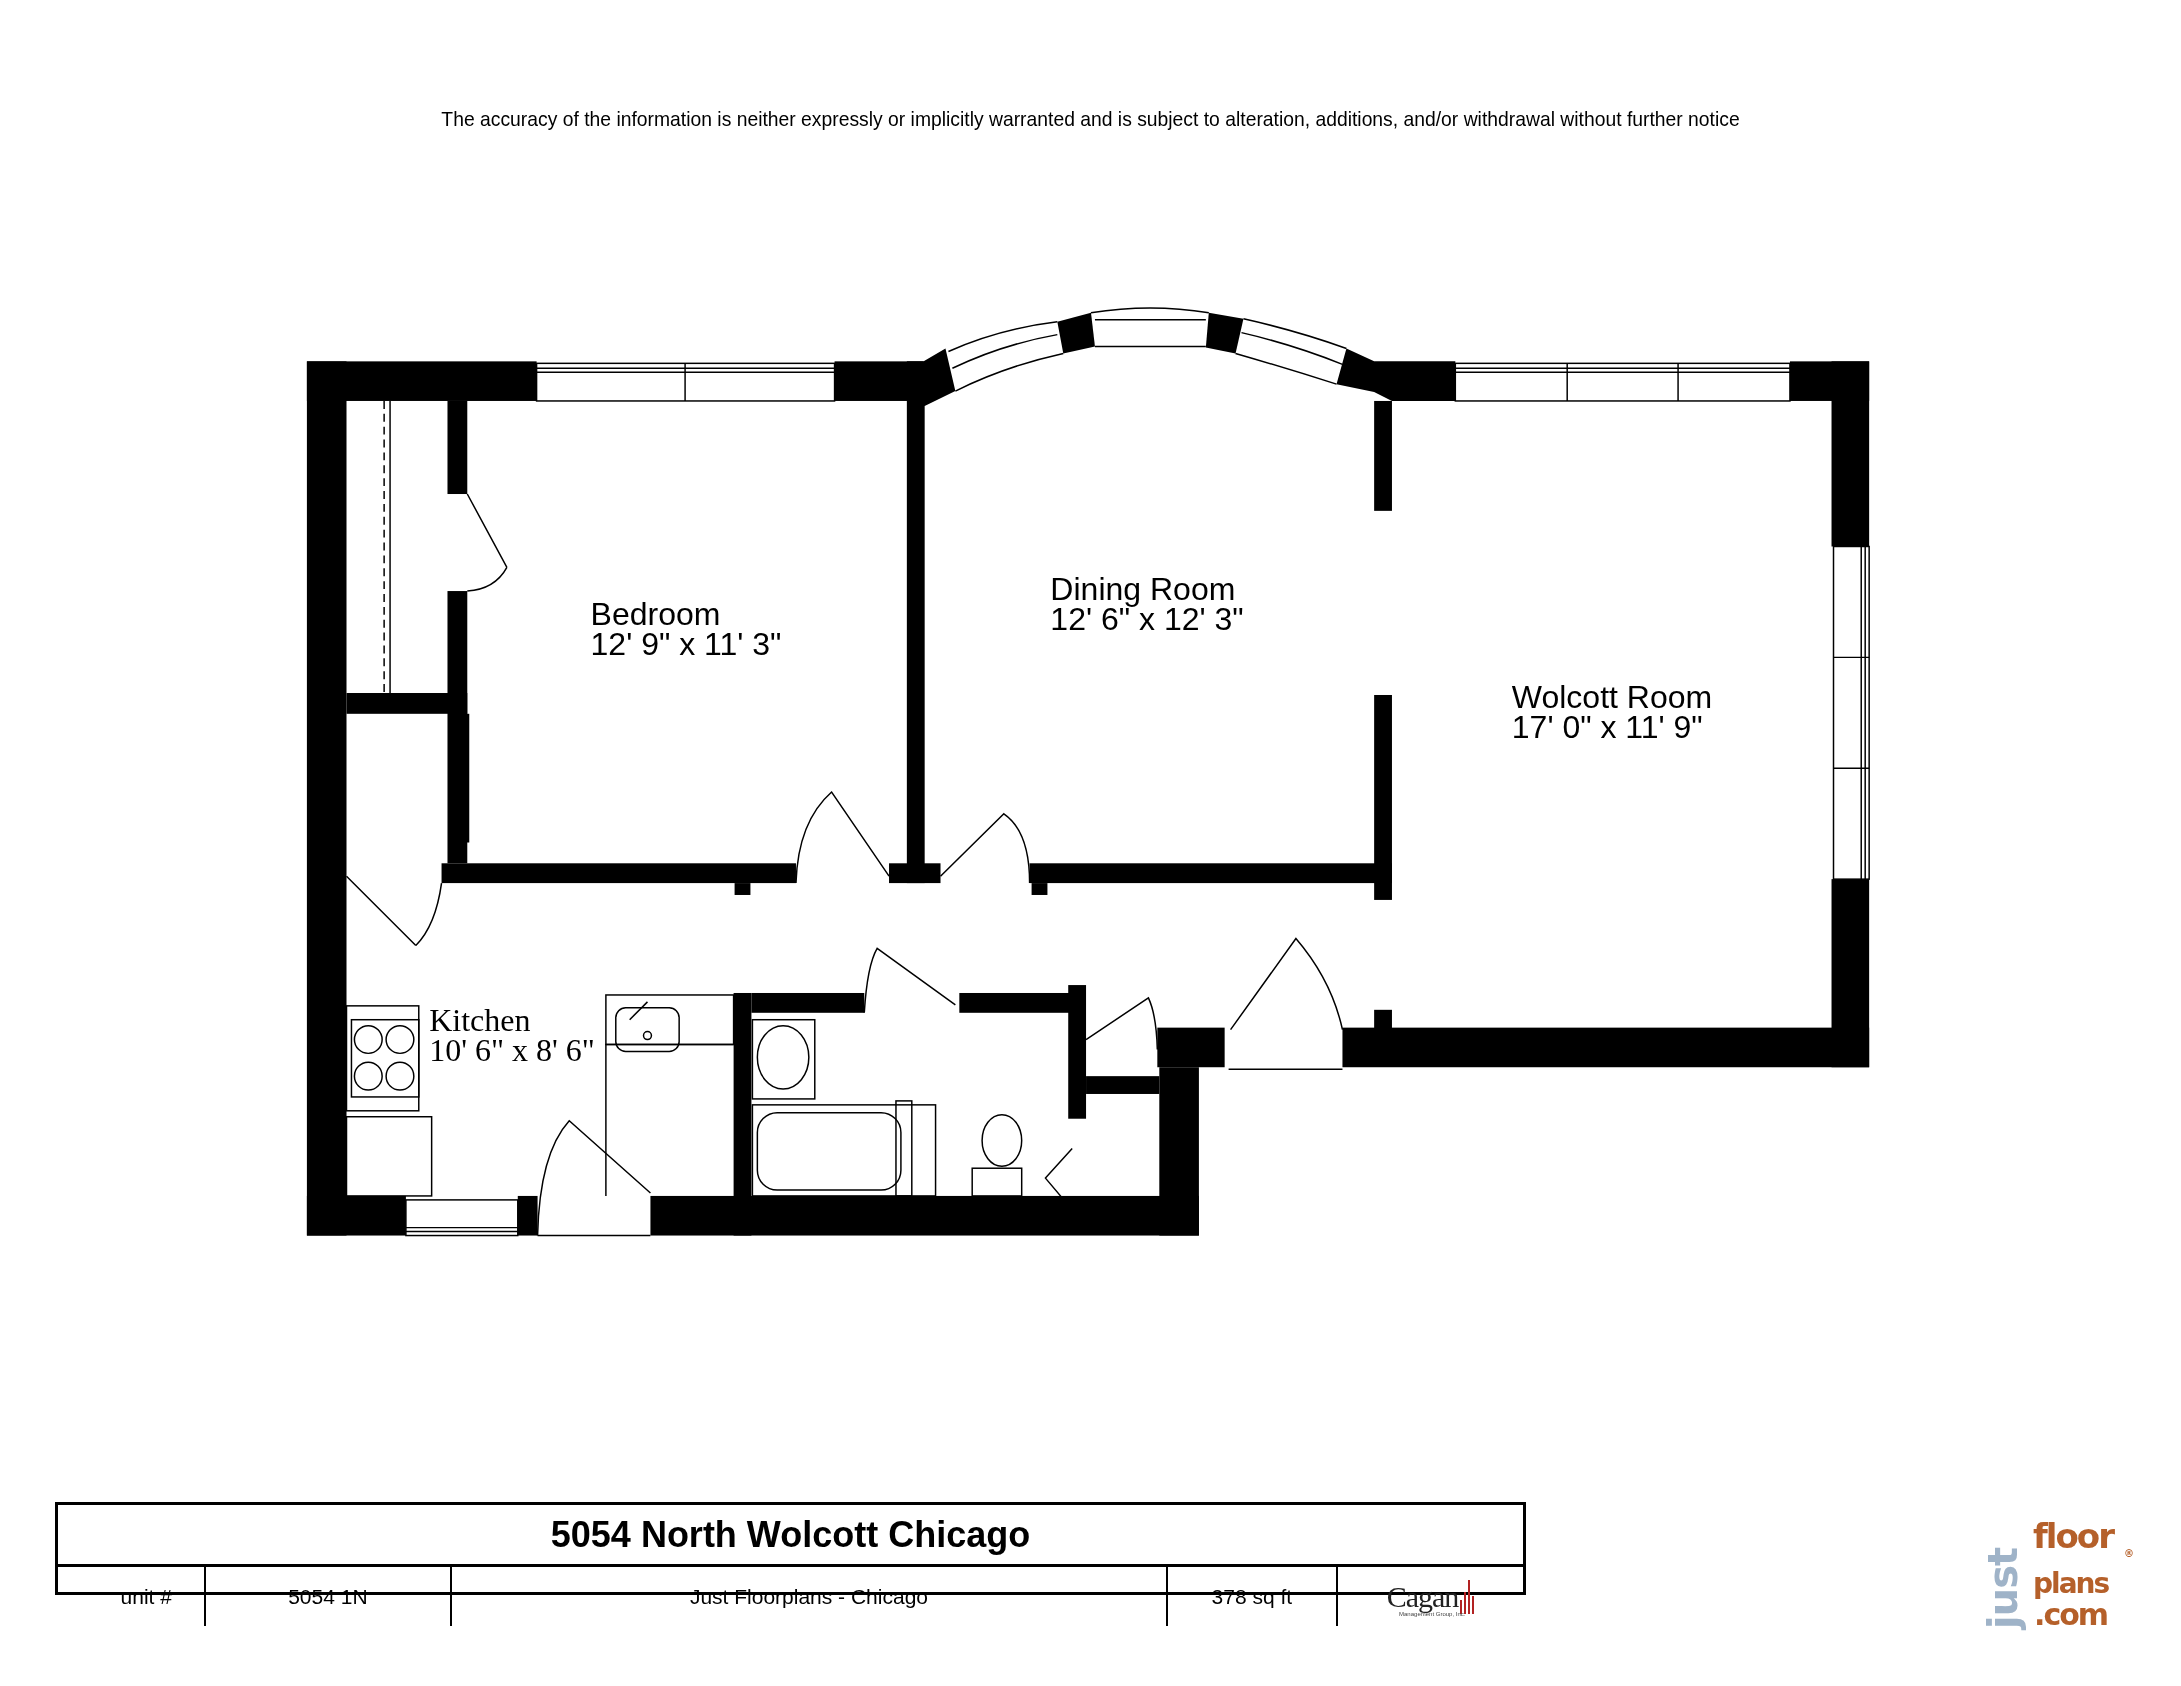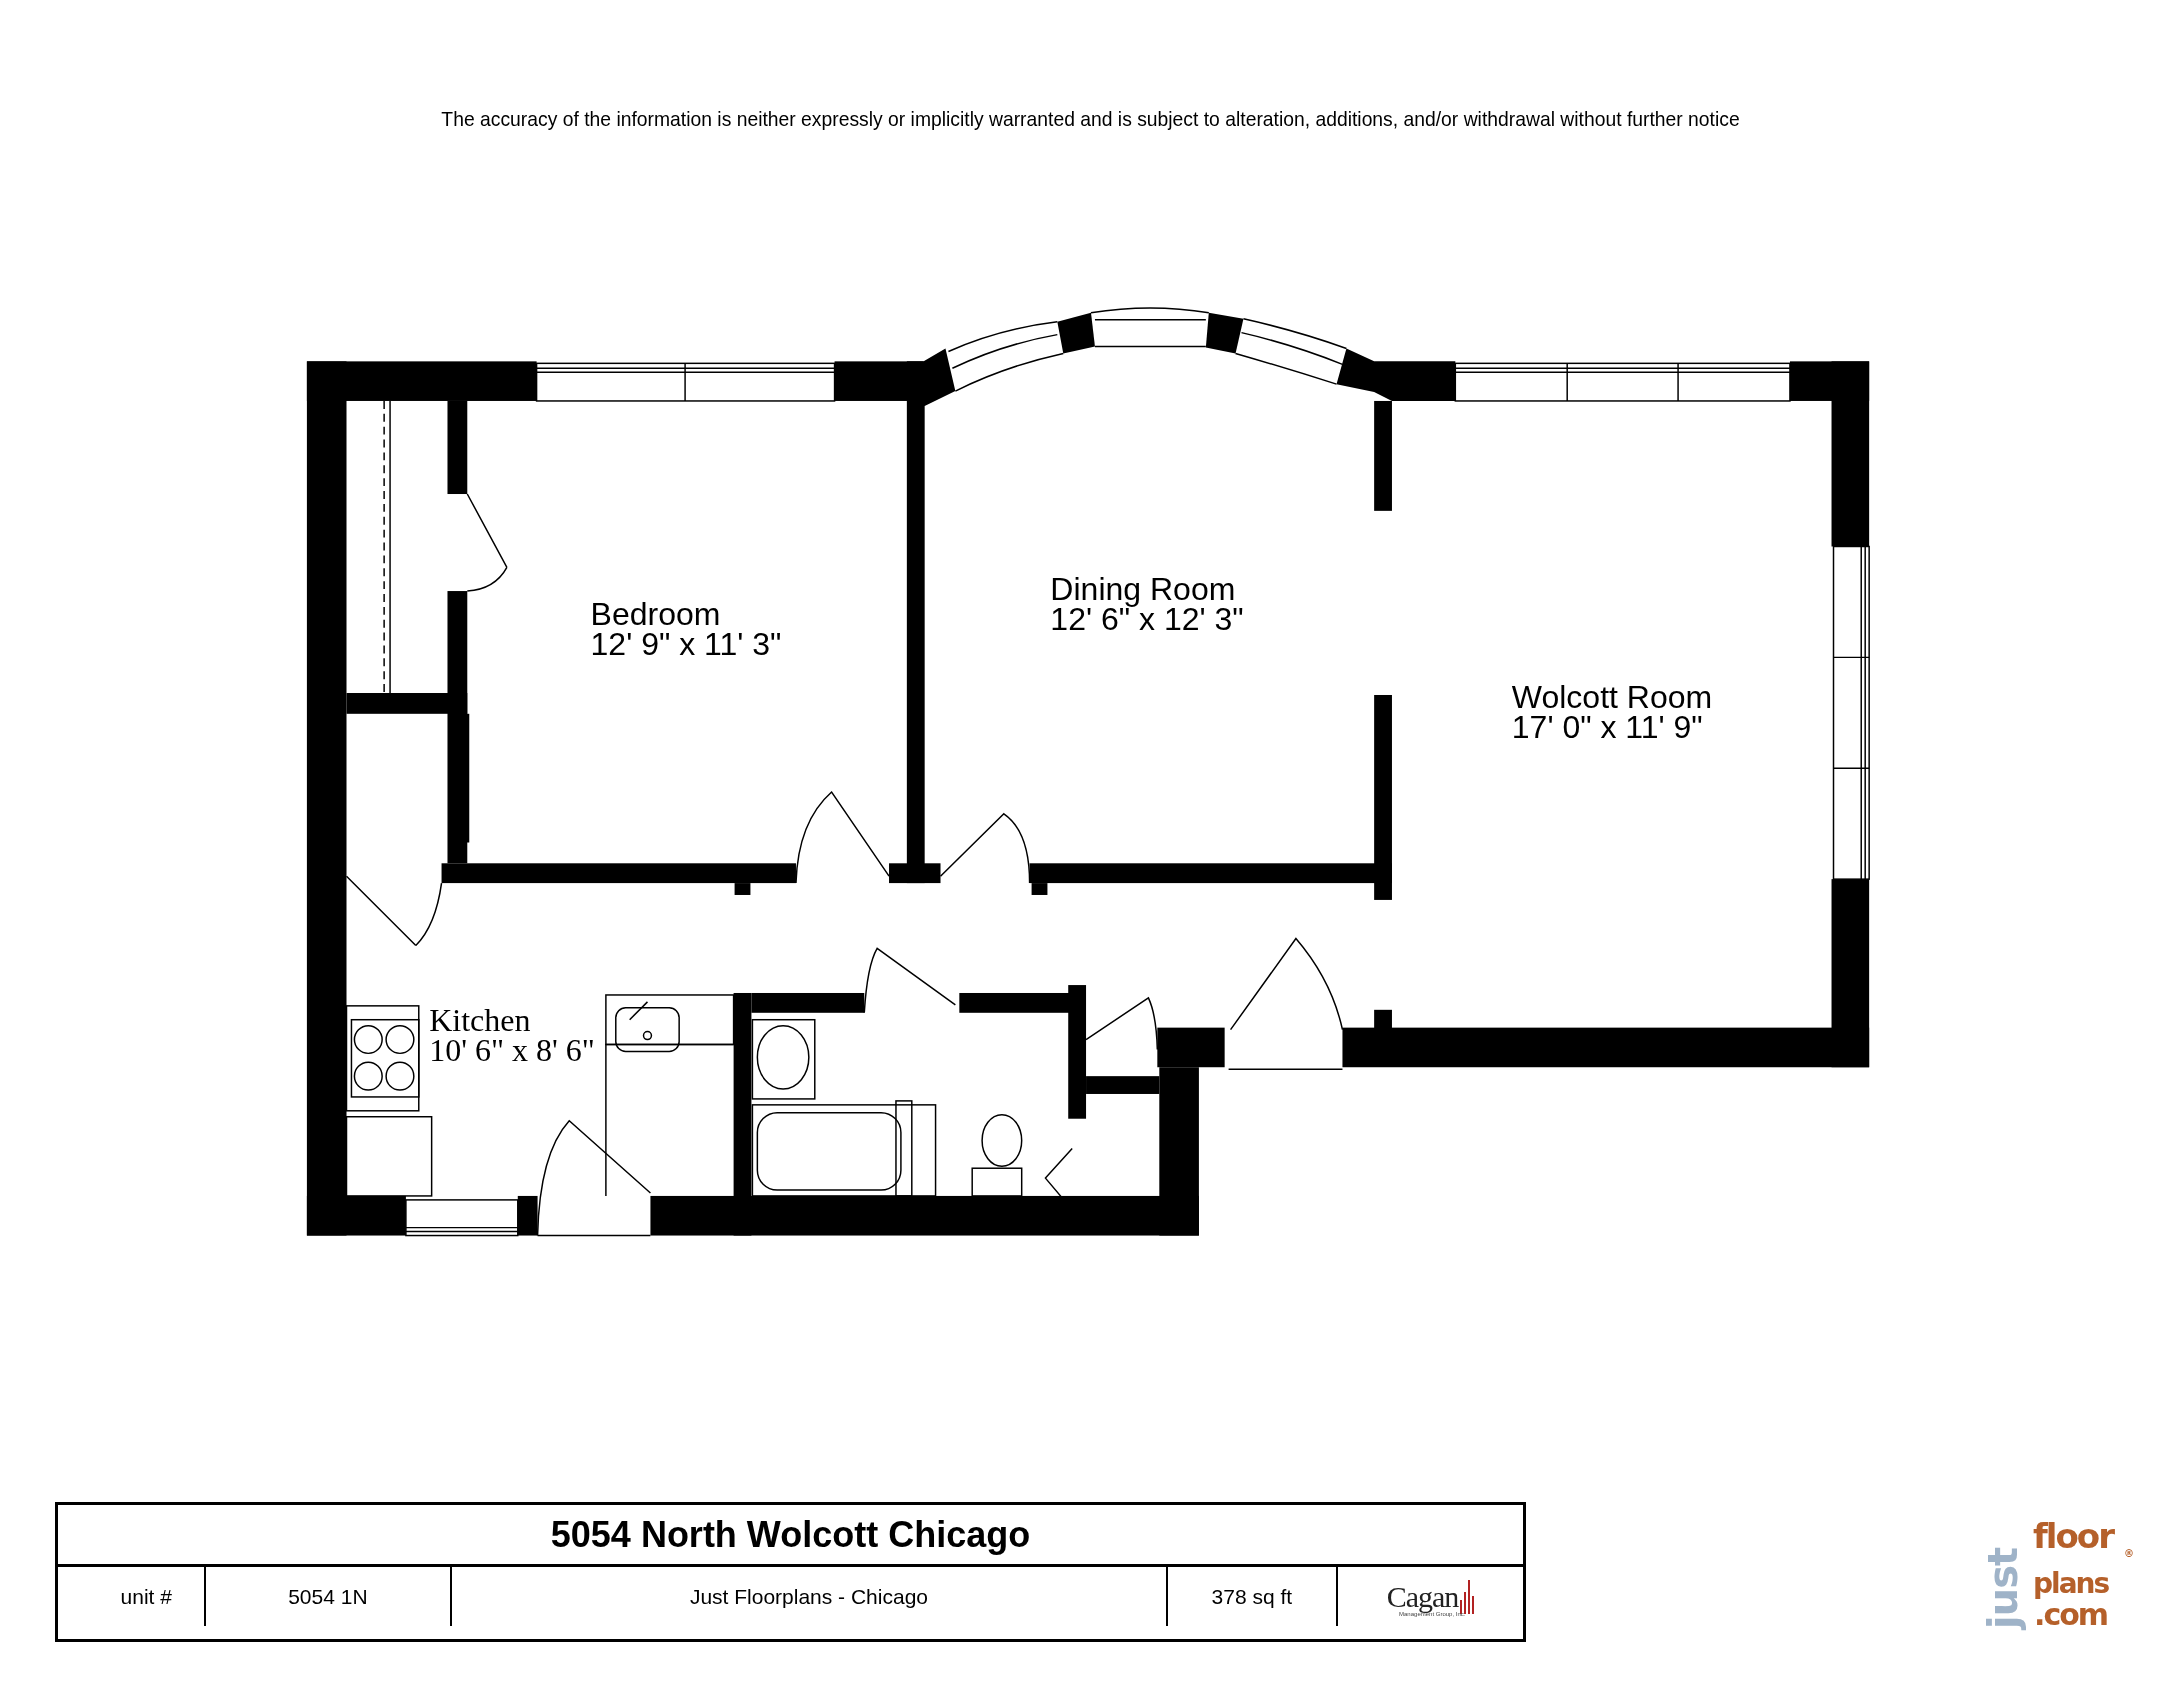--- a/index.html
+++ b/index.html
@@ -1,20 +1,20 @@
 <!DOCTYPE html>
 <html><head>
 <meta charset="utf-8">
 <style>
   html, body { margin:0; padding:0; background:#ffffff; }
   body { width:2181px; height:1686px; position:relative; overflow:hidden; font-family:"Liberation Sans", sans-serif; color:#000; }
   .disclaimer { position:absolute; left:0; top:107px; width:2181px; text-align:center; font-size:21px; letter-spacing:0; transform:scaleX(0.92); }
   svg.plan { position:absolute; left:0; top:0; }
   .room-label { position:absolute; text-align:left; font-size:32px; line-height:30px; transform:translateX(-50%); white-space:nowrap; }
-  .title-block { position:absolute; left:55px; top:1502px; width:1471px; height:140px; border:3px solid #000; box-sizing:border-box; }
+  .title-block { position:absolute; left:55px; top:1502px; width:1471px; height:93px; border:3px solid #000; box-sizing:border-box; }
   .title-row { height:59px; border-bottom:3px solid #000; display:flex; align-items:center; justify-content:center; font-size:36px; font-weight:bold; }
   .info-row { display:flex; height:59px;padding-left:31px; }
   .info-cell { display:flex; align-items:center; justify-content:center; font-size:21px; border-right:2px solid #000; box-sizing:border-box; }
   .info-cell:last-child { border-right:none; }
   .cagan { display:flex; align-items:flex-end; gap:2px; }
   .cagan-word { font-family:"Liberation Serif", serif; font-size:30px; color:#222; letter-spacing:-1px; }
   .cagan-bars { display:flex; align-items:flex-end; gap:2px; height:34px; }
   .cagan-bars span { display:block; width:2px; background:#b22222; }
   .cagan-sub { position:absolute; font-size:6px; color:#444; }
   .jfp-logo { position:absolute; left:1985px; top:1520px; width:149px; height:109px; }

